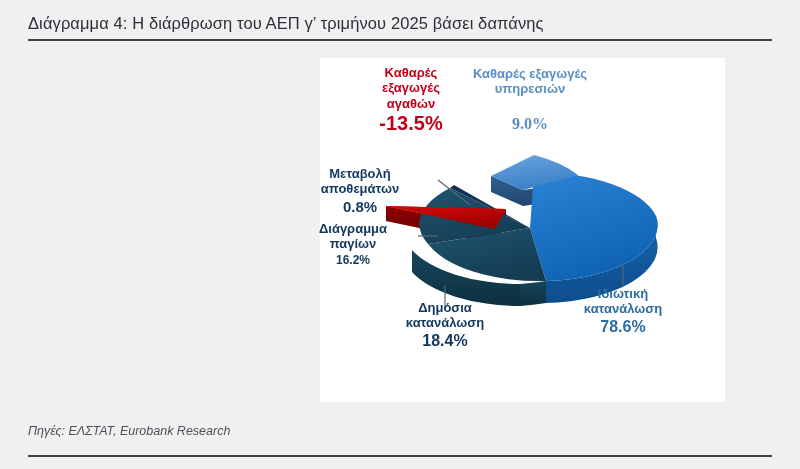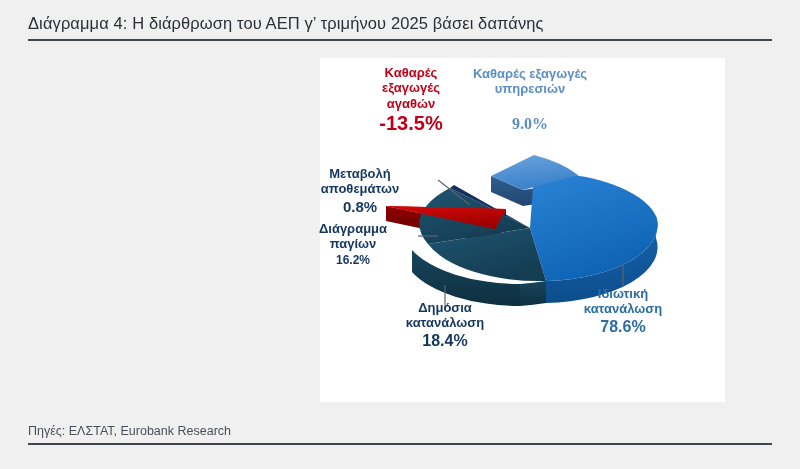--- a/index.html
+++ b/index.html
@@ -129,22 +129,23 @@
 
   
   #source-block {
     position: absolute;
     left: 28px;
     top: 424px;
     width: 744px;
   }
   #source-text {
     font-size: 12.5px;
+    font-style: italic;
     color: #4a4f59;
-    padding-bottom: 5px;
+    padding-bottom: 17px;
   }
   #source-rule {
     height: 2px;
     background: #3f4550;
     width: 744px;
   }
 </style>
 </head>
 <body>
 

